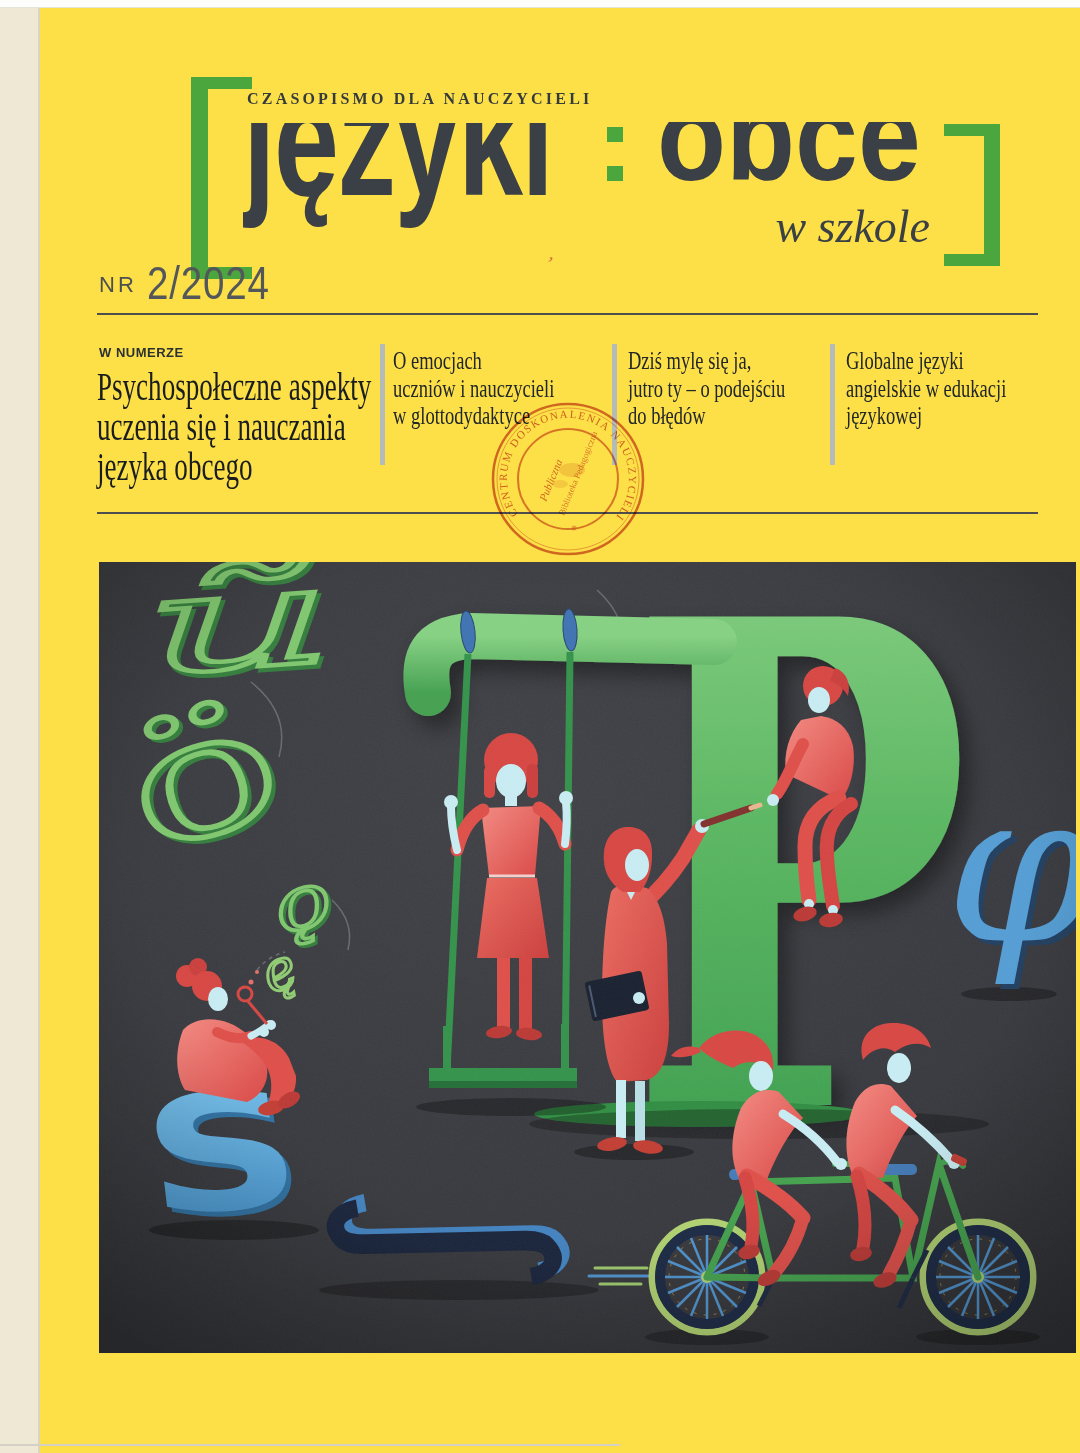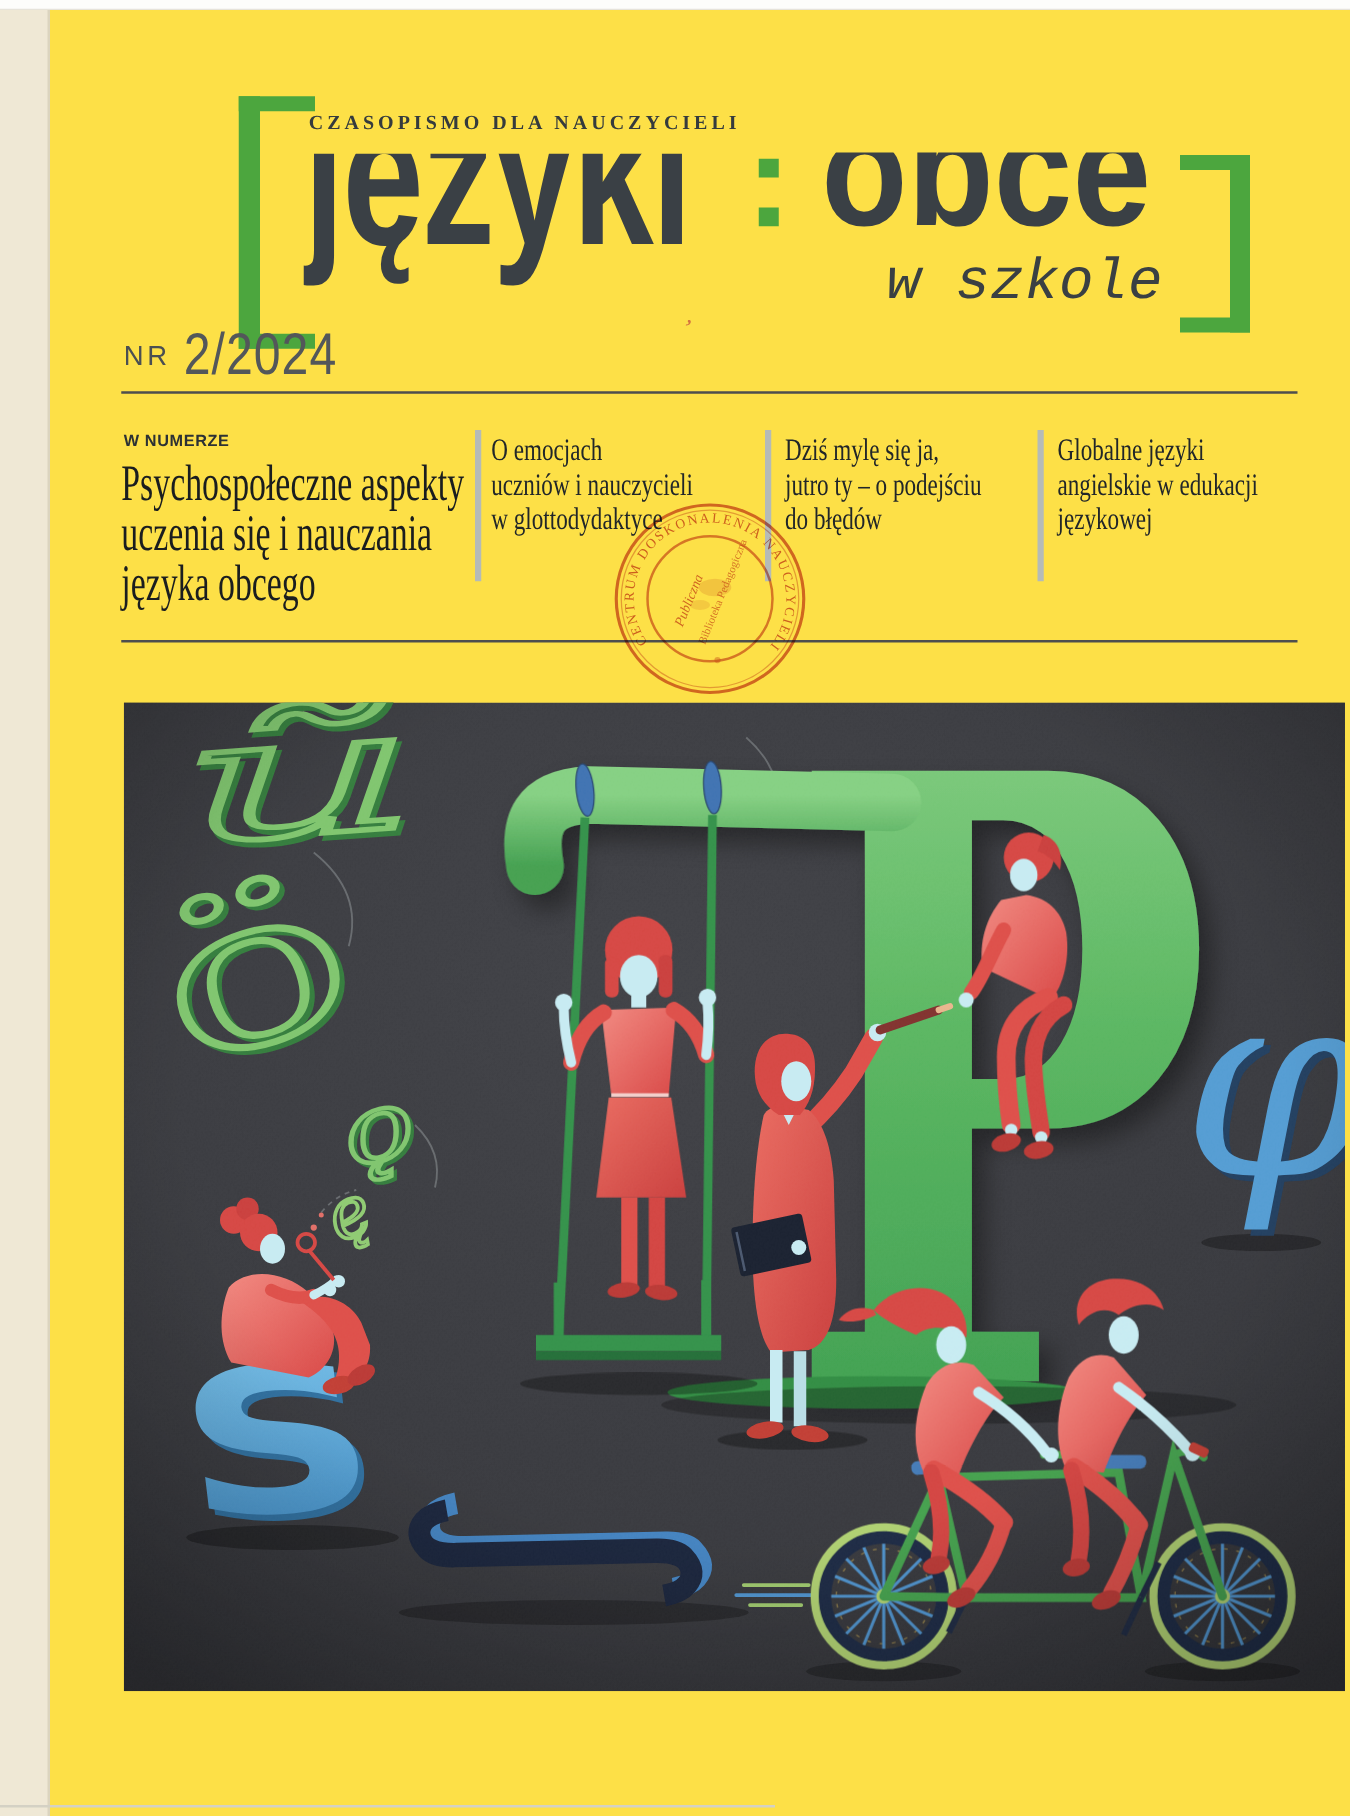--- a/index.html
+++ b/index.html
@@ -17,21 +17,21 @@
            letter-spacing:3.2px;color:#353b3d;font-weight:600;}
   .logo-w1{position:absolute;left:243px;top:123px;width:356px;height:131px;overflow:hidden;}
   .logo-w1 span{display:block;font-weight:bold;font-size:160px;line-height:1;letter-spacing:-2px;color:#3a4045;
                 transform:scaleX(.73);transform-origin:0 0;margin-top:-63px;white-space:nowrap;}
   .sq{position:absolute;width:16px;height:15px;background:#4ca63e;left:607px;}
   .sq1{top:127px;} .sq2{top:166px;}
   .logo-w2{position:absolute;left:657px;top:122px;width:274px;height:68px;overflow:hidden;}
   .logo-w2 span{display:block;font-weight:bold;font-size:127px;line-height:1;color:#3a4045;
                 transform:scaleX(.89);transform-origin:0 0;margin-top:-49px;white-space:nowrap;}
   .subtitle{position:absolute;left:700px;top:200px;width:230px;text-align:right;
-            font-family:Liberation Mono, monospace;font-style:italic;font-size:46px;color:#3a4043;}
+            font-family:Liberation Serif, serif;font-style:italic;font-size:46px;color:#3a4043;}
 
   
   .issue-nr{position:absolute;left:99px;top:272px;font-size:22px;letter-spacing:3px;color:#4b4f52;}
   .issue-num{position:absolute;left:147px;top:255px;font-size:47px;color:#53575a;
              transform:scaleX(.82);transform-origin:0 0;letter-spacing:1px;}
   .rule{position:absolute;left:97px;width:941px;height:2px;background:#4e4e4e;}
   .rule1{top:313px;} .rule2{top:512px;}
 
   
   .kicker{position:absolute;left:99px;top:345px;font-size:13px;font-weight:bold;letter-spacing:.5px;color:#2c3134;}

